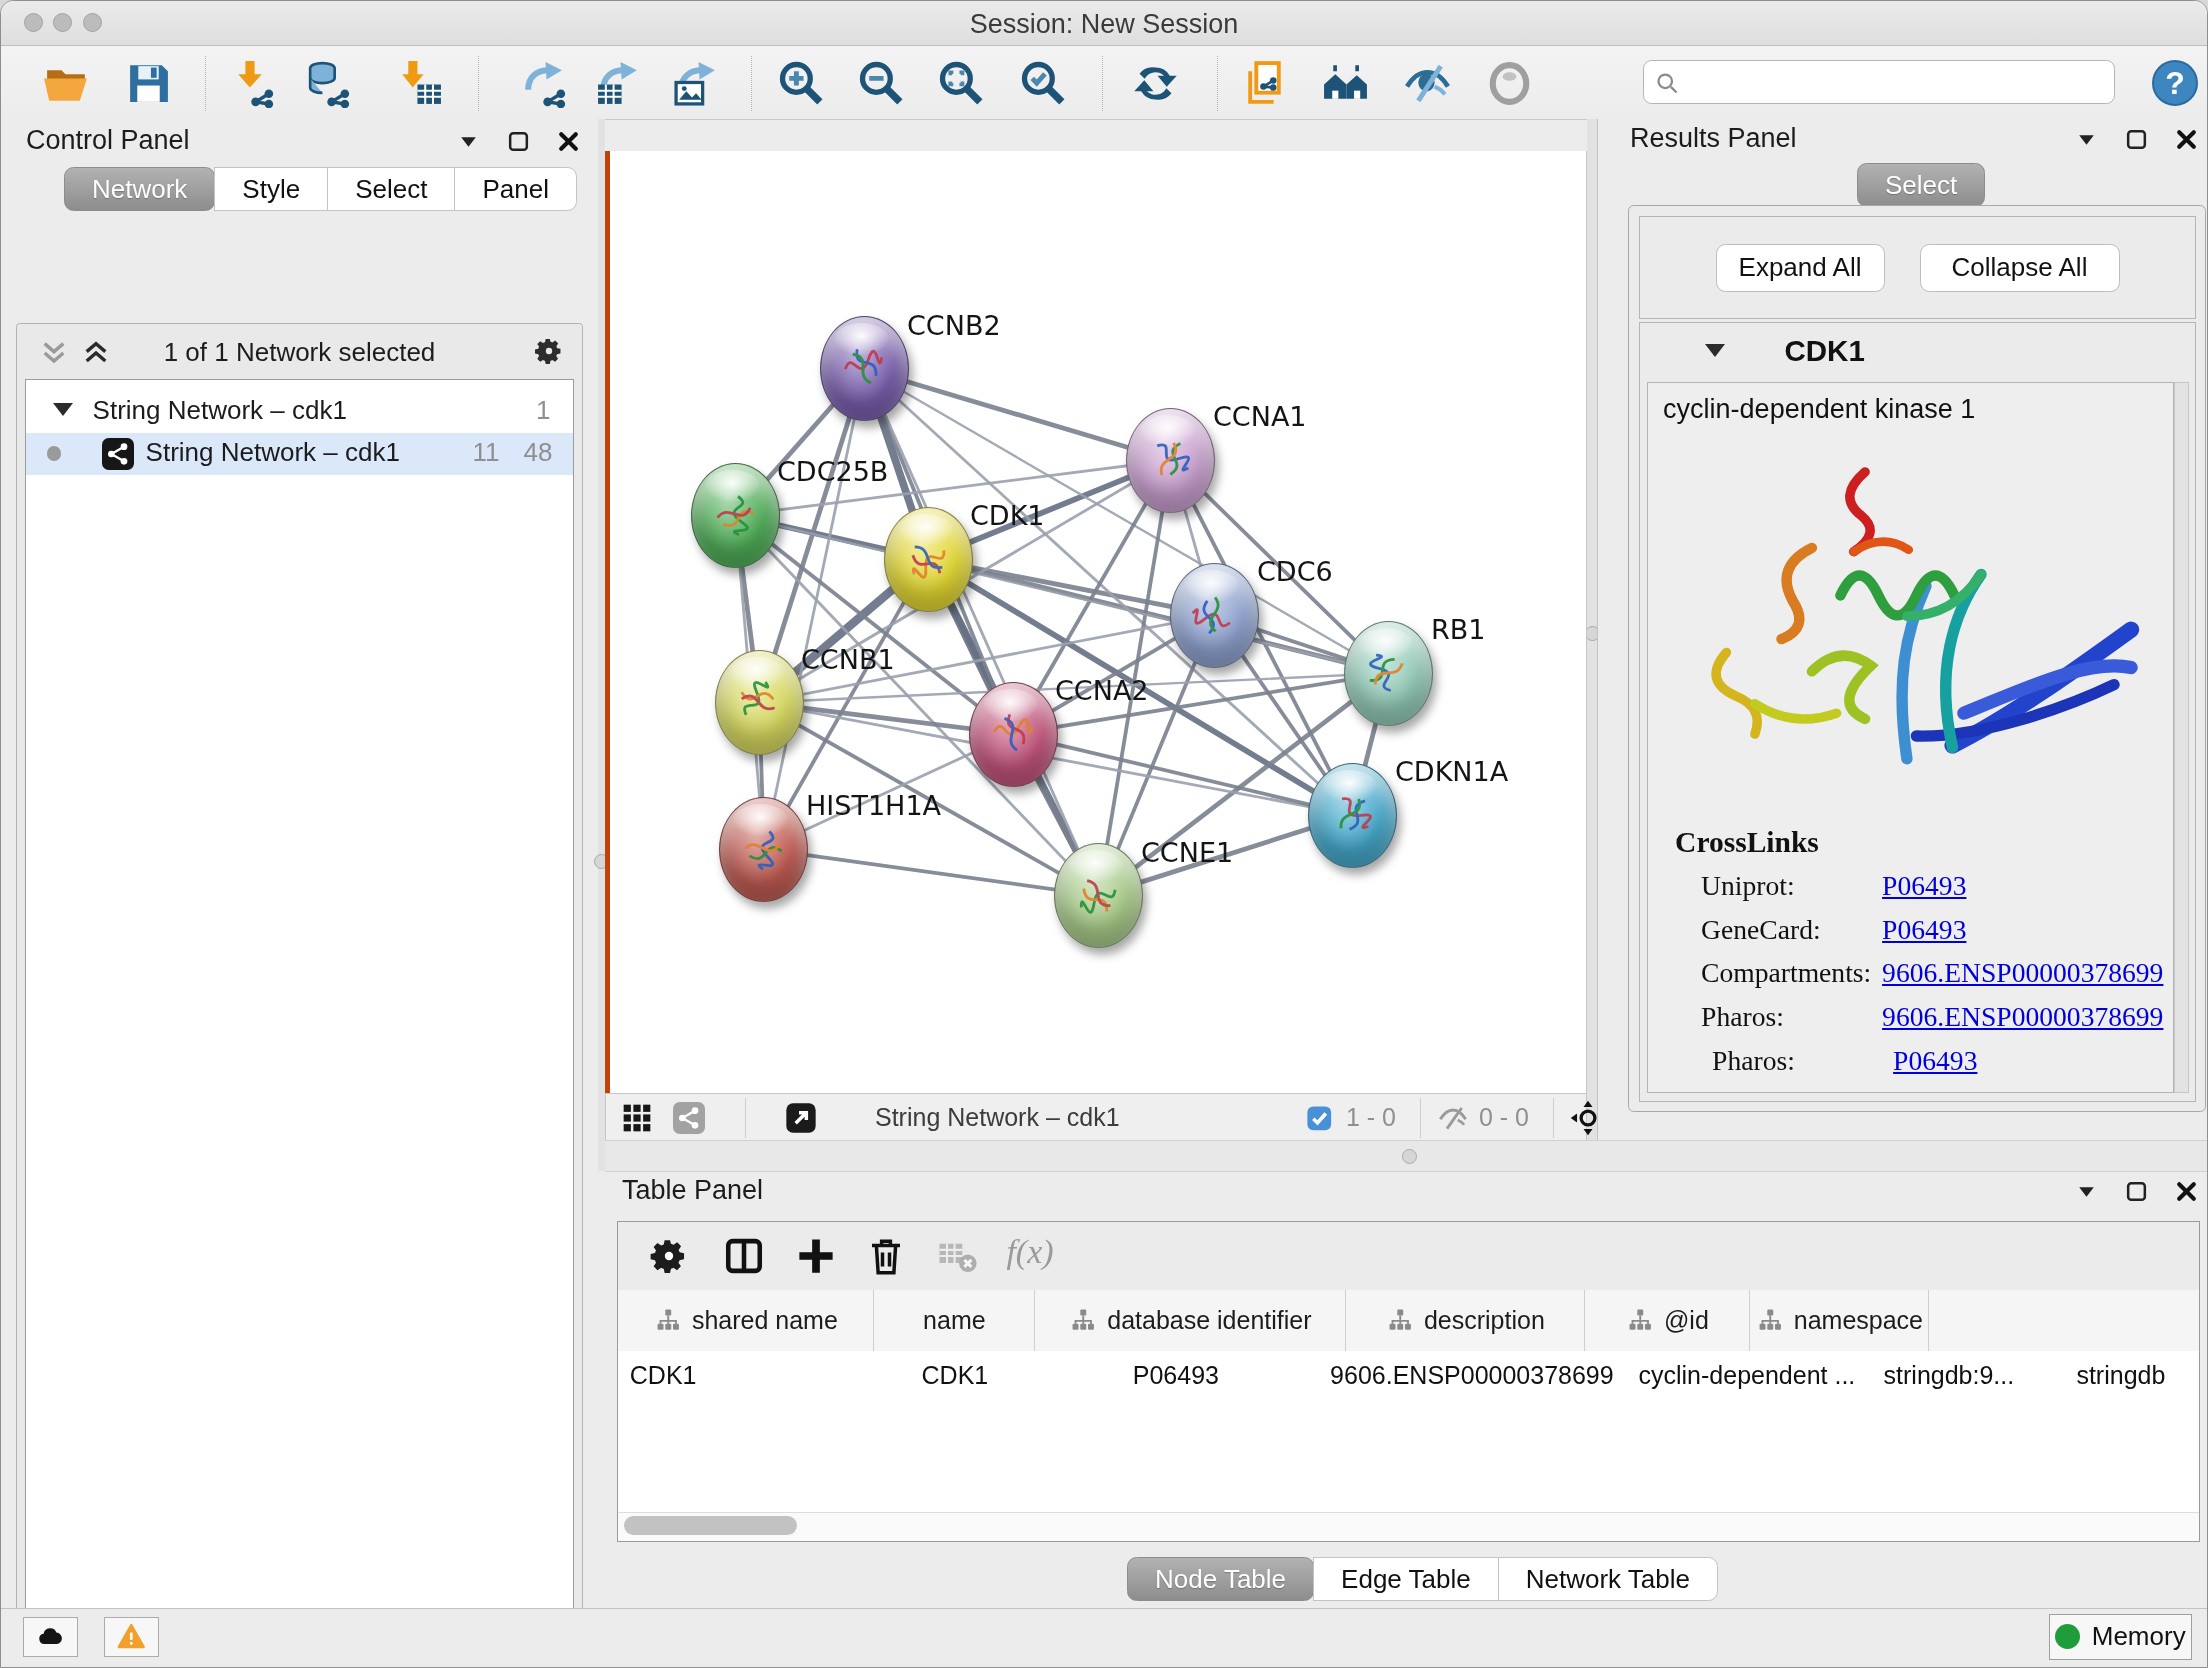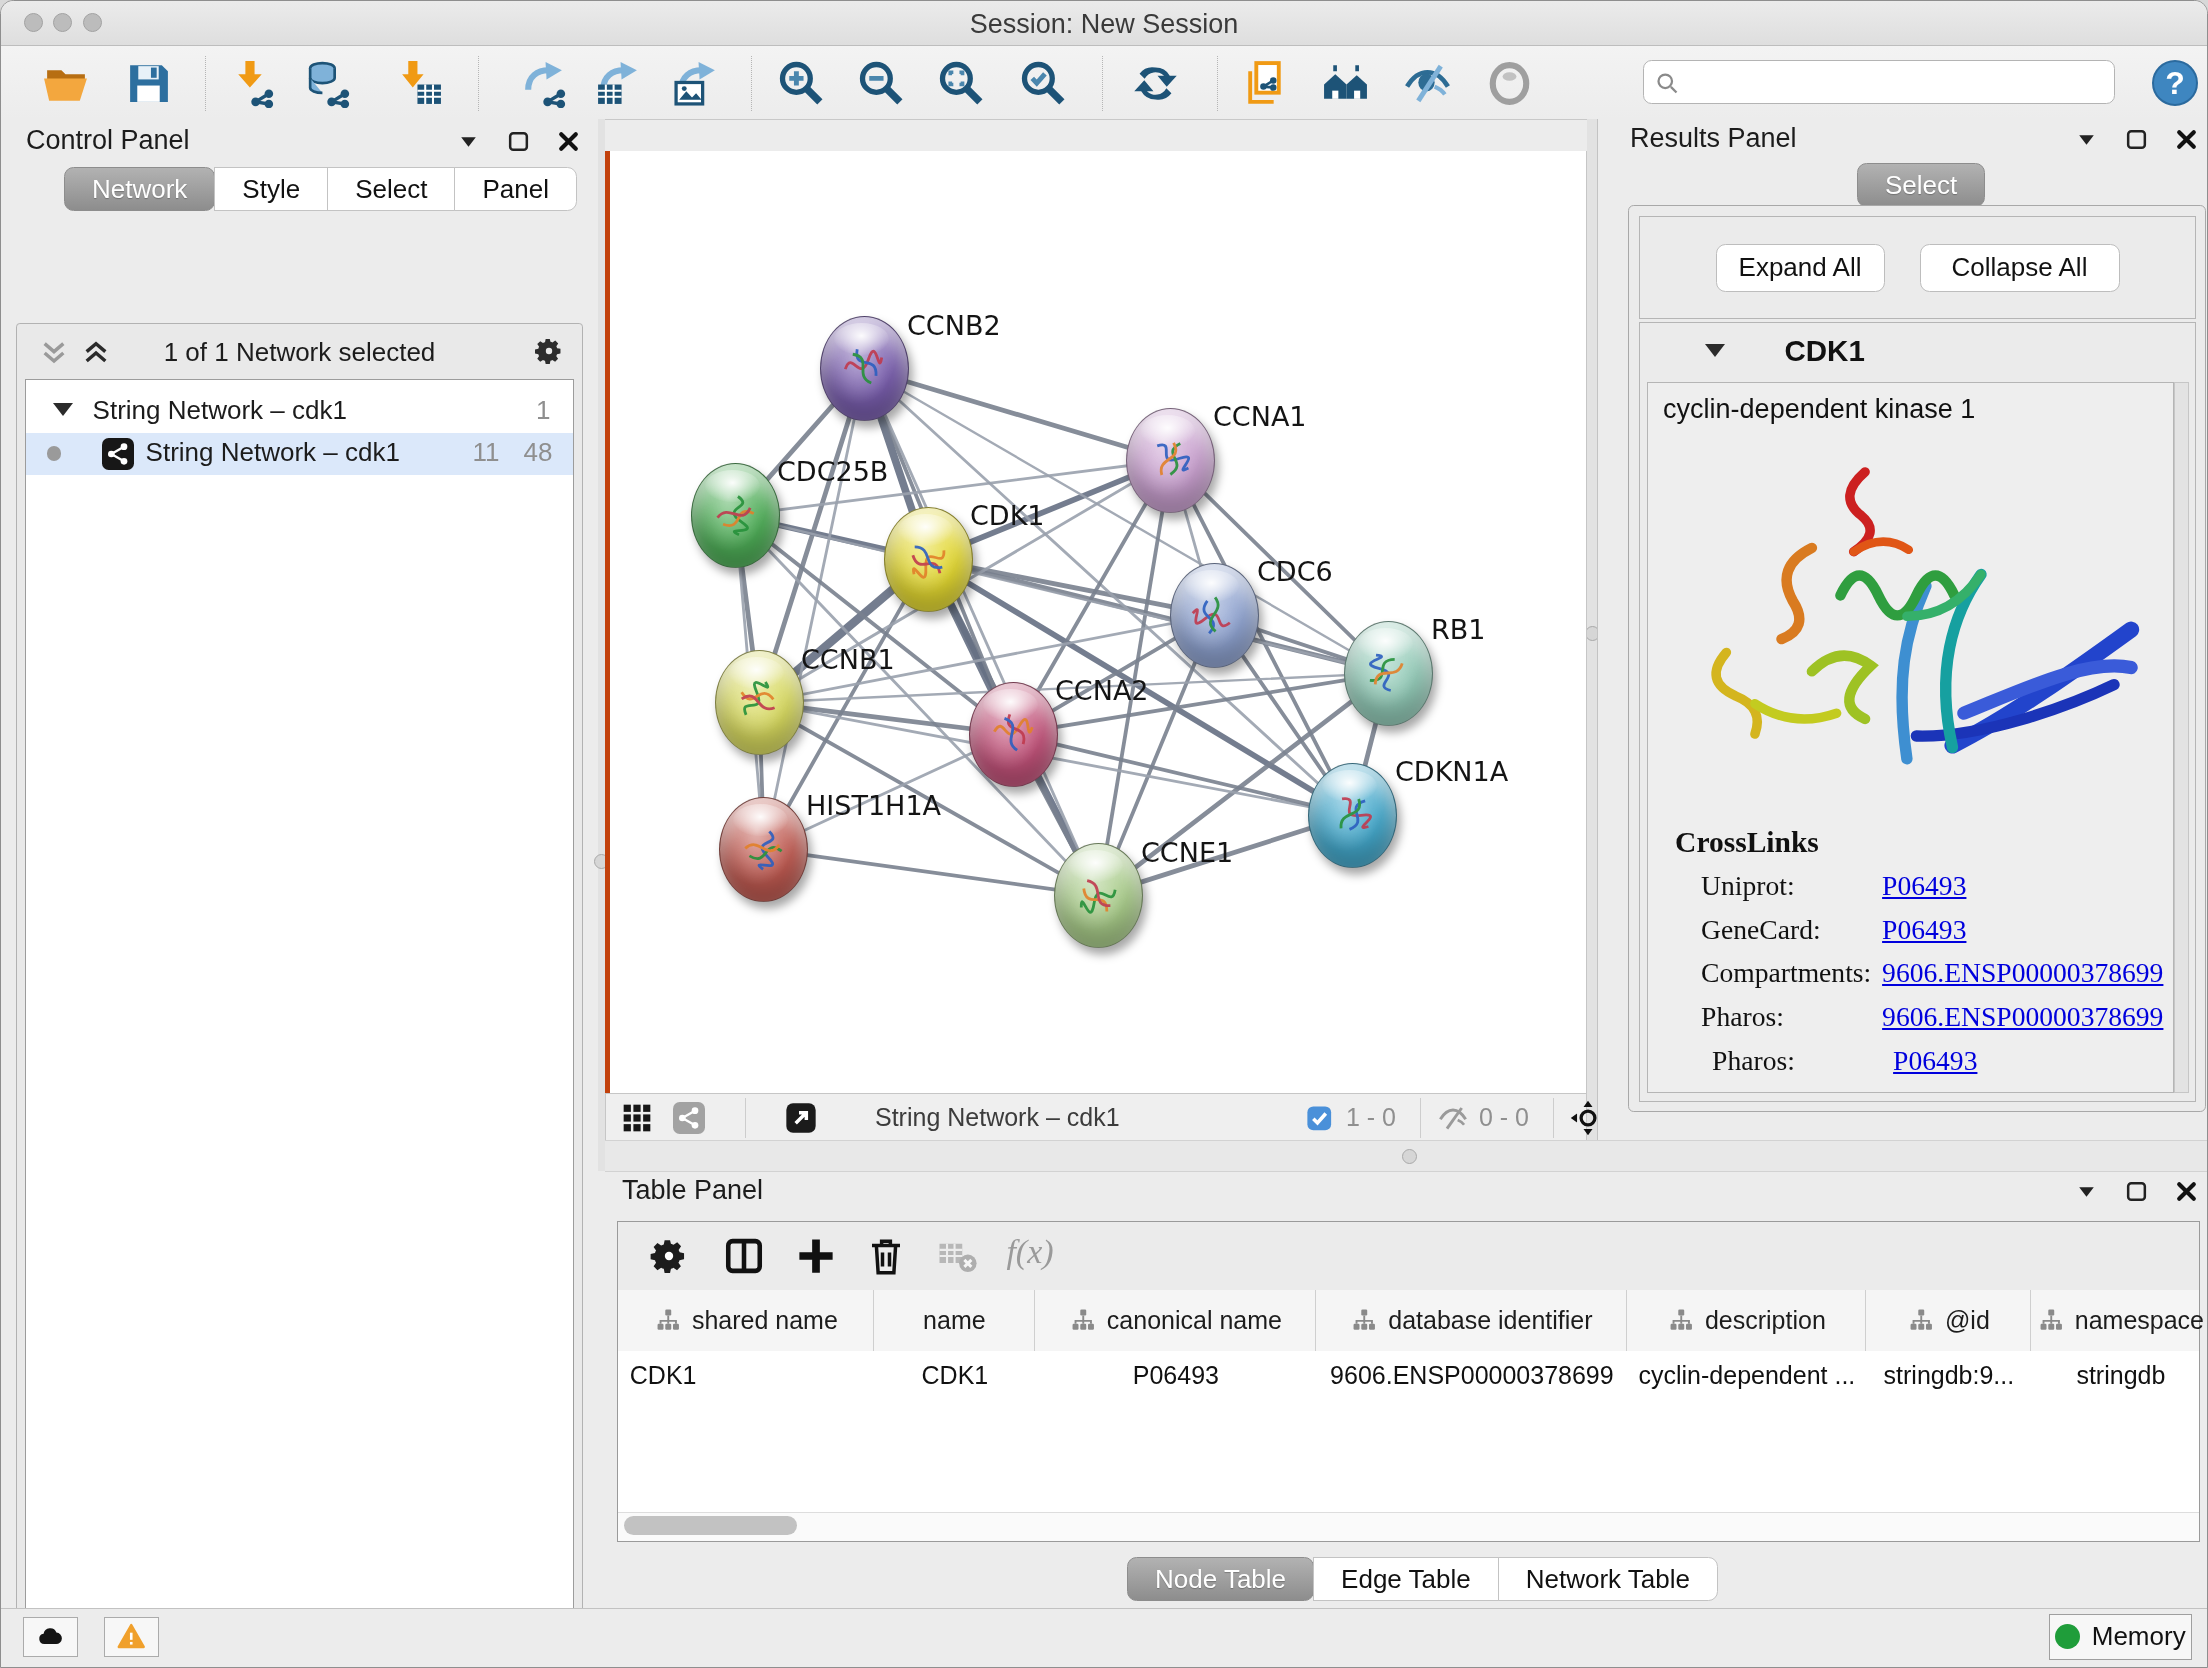--- a/index.html
+++ b/index.html
@@ -609,32 +609,20 @@
                 <rect x="9.5" y="15" width="5" height="5" rx="1"></rect>
                 <rect x="16" y="15" width="5" height="5" rx="1"></rect>
               </g>
               <path d="M12 8v3M5.5 15v-2.5h13V15M12 11v4" stroke="#8a8a8a" stroke-width="1.6" fill="none"></path>
             </svg>
             <span>shared name</span>
           </div>
           <div class="th" style="width: 161px; flex: 0 0 161px;">
             <span>name</span>
           </div>
-          <div class="th" style="width: 281px; flex: 0 0 281px;">
-            <svg viewBox="0 0 24 24" xmlns="http://www.w3.org/2000/svg">
-              <g fill="#8a8a8a">
-                <rect x="9.5" y="3" width="5" height="5" rx="1"></rect>
-                <rect x="3" y="15" width="5" height="5" rx="1"></rect>
-                <rect x="9.5" y="15" width="5" height="5" rx="1"></rect>
-                <rect x="16" y="15" width="5" height="5" rx="1"></rect>
-              </g>
-              <path d="M12 8v3M5.5 15v-2.5h13V15M12 11v4" stroke="#8a8a8a" stroke-width="1.6" fill="none"></path>
-            </svg>
-            <span>canonical name</span>
-          </div>
           <div class="th" style="width: 311px; flex: 0 0 311px;">
             <svg viewBox="0 0 24 24" xmlns="http://www.w3.org/2000/svg">
               <g fill="#8a8a8a">
                 <rect x="9.5" y="3" width="5" height="5" rx="1"></rect>
                 <rect x="3" y="15" width="5" height="5" rx="1"></rect>
                 <rect x="9.5" y="15" width="5" height="5" rx="1"></rect>
                 <rect x="16" y="15" width="5" height="5" rx="1"></rect>
               </g>
               <path d="M12 8v3M5.5 15v-2.5h13V15M12 11v4" stroke="#8a8a8a" stroke-width="1.6" fill="none"></path>
             </svg>

